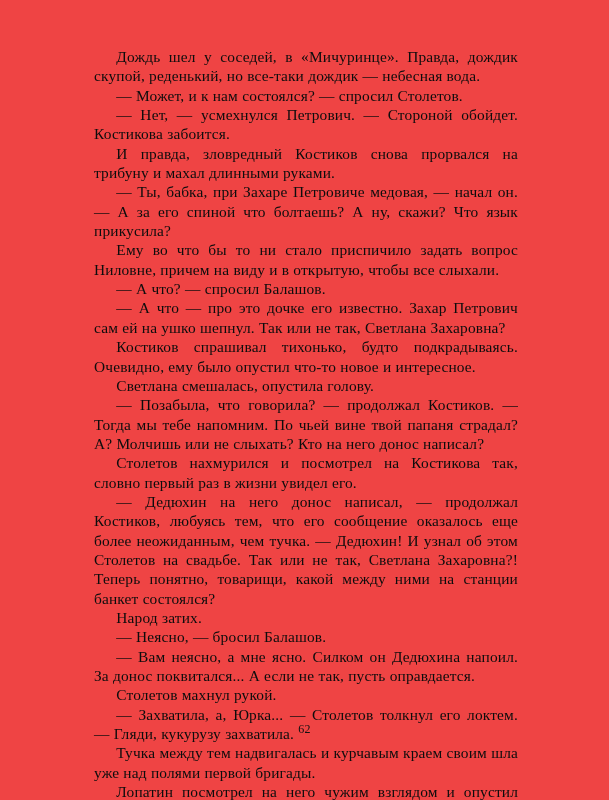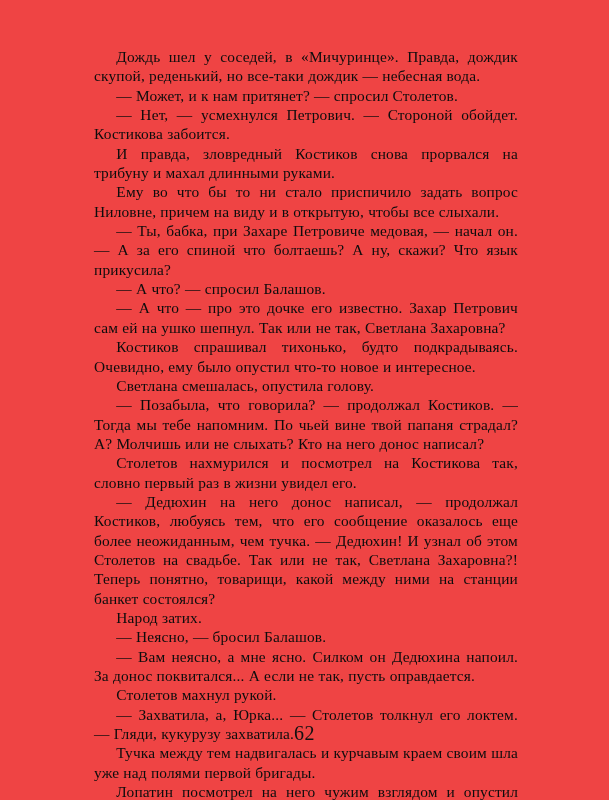--- a/index.html
+++ b/index.html
@@ -51,38 +51,38 @@
   .para:last-child {
     margin-bottom: 0;
   }
 
   .page-number {
     position: absolute;
     left: 0;
     top: 722px;
     width: 609px;
     text-align: center;
-    font-size: 20px;
+    font-size: 12px;
     font-family: "Liberation Serif", "DejaVu Serif", serif;
     color: #111111;
     letter-spacing: 0.02em;
   }
 </style>
 </head>
 <body>
 
 <div class="page">
 
   <div class="text-block">
     <p class="para">Дождь шел у соседей, в «Мичуринце». Правда, дождик скупой, реденький, но все-таки дождик — небесная вода.</p>
-    <p class="para">— Может, и к нам притянет? — спросил Столетов.</p>
+    <p class="para">— Может, и к нам состоялся? — спросил Столетов.</p>
     <p class="para">— Нет, — усмехнулся Петрович. — Стороной обойдет. Костикова забоится.</p>
     <p class="para">И правда, зловредный Костиков снова прорвался на трибуну и махал длинными руками.</p>
+    <p class="para">— Ты, бабка, при Захаре Петровиче медовая, — начал он. — А за его спиной что болтаешь? А ну, скажи? Что язык прикусила?</p>
     <p class="para">Ему во что бы то ни стало приспичило задать вопрос Ниловне, причем на виду и в открытую, чтобы все слыхали.</p>
-    <p class="para">— Ты, бабка, при Захаре Петровиче медовая, — начал он. — А за его спиной что болтаешь? А ну, скажи? Что язык прикусила?</p>
     <p class="para">— А что? — спросил Балашов.</p>
     <p class="para">— А что — про это дочке его известно. Захар Петрович сам ей на ушко шепнул. Так или не так, Светлана Захаровна?</p>
     <p class="para">Костиков спрашивал тихонько, будто подкрадываясь. Очевидно, ему было опустил что-то новое и интересное.</p>
     <p class="para">Светлана смешалась, опустила голову.</p>
     <p class="para">— Позабыла, что говорила? — продолжал Костиков. — Тогда мы тебе напомним. По чьей вине твой папаня страдал? А? Молчишь или не слыхать? Кто на него донос написал?</p>
     <p class="para">Столетов нахмурился и посмотрел на Костикова так, словно первый раз в жизни увидел его.</p>
     <p class="para">— Дедюхин на него донос написал, — продолжал Костиков, любуясь тем, что его сообщение оказалось еще более неожиданным, чем тучка. — Дедюхин! И узнал об этом Столетов на свадьбе. Так или не так, Светлана Захаровна?! Теперь понятно, товарищи, какой между ними на станции банкет состоялся?</p>
     <p class="para">Народ затих.</p>
     <p class="para">— Неясно, — бросил Балашов.</p>
     <p class="para">— Вам неясно, а мне ясно. Силком он Дедюхина напоил. За донос поквитался... А если не так, пусть оправдается.</p>

